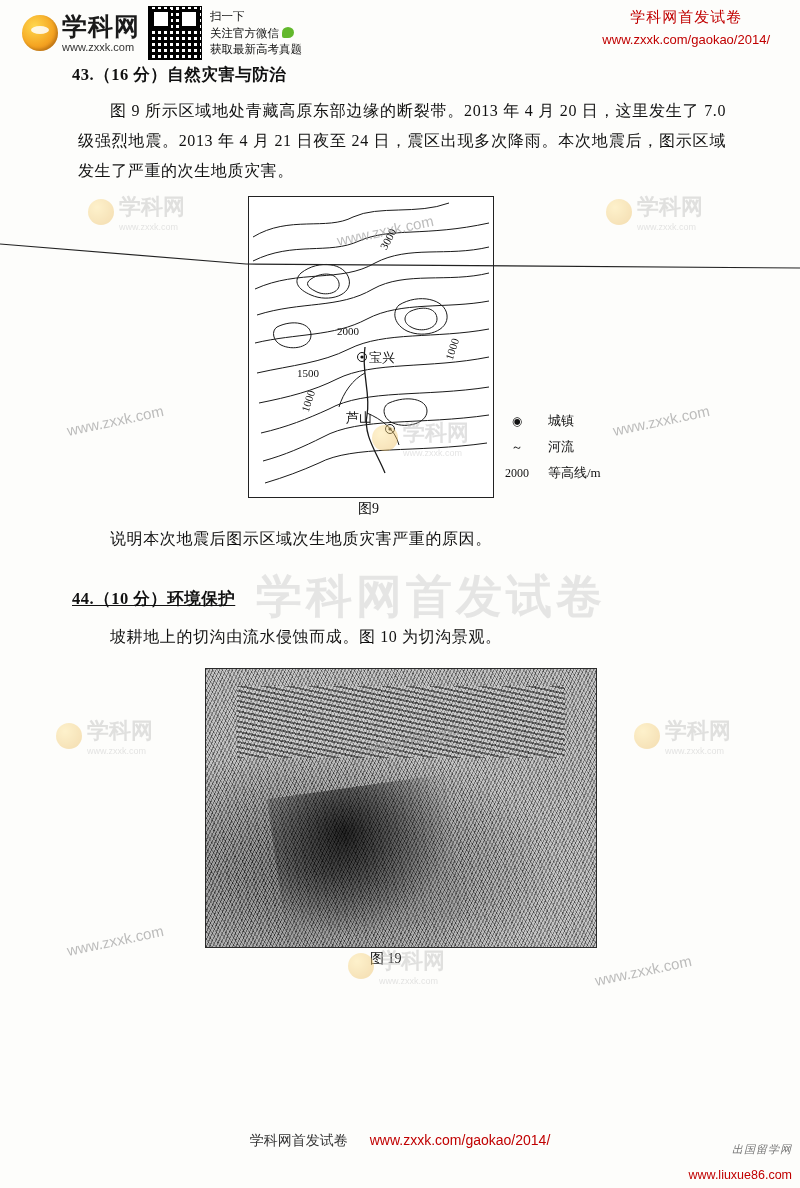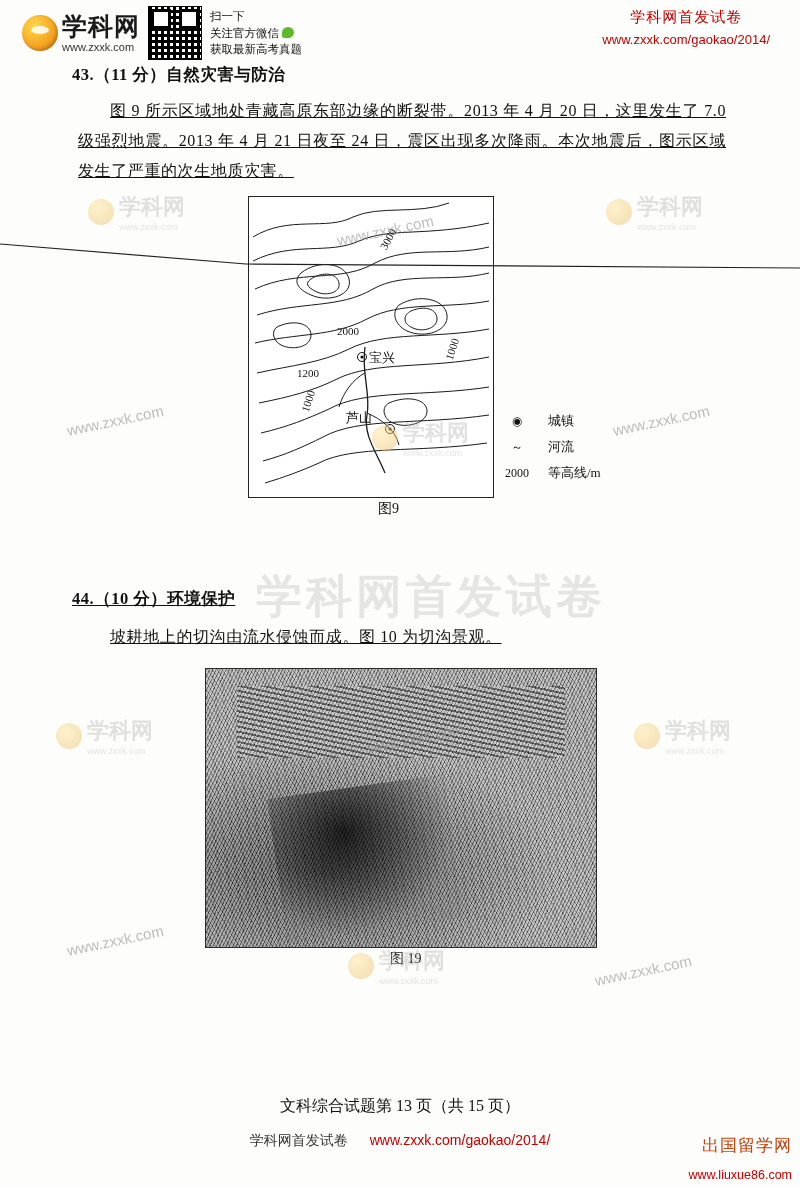--- a/index.html
+++ b/index.html
@@ -130,39 +130,37 @@
     font-size: 16.5px;
     font-weight: bold;
     letter-spacing: .5px;
   }
   .para {
     position: absolute;
     font-size: 16px;
     line-height: 30px;
     letter-spacing: .6px;
     text-align: justify;
-    text-decoration: underline;
   }
   .para.indent { text-indent: 32px; }
 
   
   .map-wrap {
     position: absolute;
     left: 248px;
     top: 196px;
     width: 244px;
     height: 300px;
     border: 1px solid #222;
     background: #fff;
     overflow: hidden;
   }
   .fig-cap {
     position: absolute;
     font-size: 14px;
-    margin-left: 20px;
   }
   .legend {
     position: absolute;
     left: 500px;
     top: 408px;
     font-size: 13px;
     line-height: 26px;
   }
   .legend-row {
     display: flex;
@@ -241,23 +239,24 @@
   .footer-link .url { color: #c00000; }
   .bottom-right {
     position: absolute;
     right: 8px;
     bottom: 6px;
     text-align: right;
     font-family: "Liberation Sans", sans-serif;
   }
   .bottom-right .b1 {
     font-family: "Liberation Serif", serif;
-    font-size: 17px;
-    color: #c2410c;
+    font-size: 11px;
+    color: #737373;
     letter-spacing: 1px;
+    font-style: italic;
   }
   .bottom-right .b2 {
     font-size: 12.5px;
     color: #c00000;
     margin-top: 11px;
   }
 
   
   .wm {
     position: absolute;
@@ -330,21 +329,21 @@
       </div>
       <div>获取最新高考真题</div>
     </div>
   </div>
 
   <div class="header-right">
     <div class="t1">学科网首发试卷</div>
     <div class="t2">www.zxxk.com/gaokao/2014/</div>
   </div>
 
-  <div class="q-head" style="left:72px; top:64px;">43.（11 分）自然灾害与防治</div>
+  <div class="q-head" style="left:72px; top:64px;">43.（16 分）自然灾害与防治</div>
 
   <div class="para indent" style="left:78px; top:96px; width:648px;">图 9 所示区域地处青藏高原东部边缘的断裂带。2013 年 4 月 20 日，这里发生了 7.0 级强烈地震。2013 年 4 月 21 日夜至 24 日，震区出现多次降雨。本次地震后，图示区域发生了严重的次生地质灾害。</div>
 
   <div class="map-wrap">
     <svg width="244" height="300" viewBox="0 0 244 300">
       <g fill="none" stroke="#1a1a1a" stroke-width="1">
         <path d="M4,40 C40,18 78,34 104,20 C130,8 168,18 200,6"></path>
         <path d="M4,64 C44,44 80,58 110,44 C142,30 176,40 240,26"></path>
         <path d="M6,92 C50,72 92,86 126,66 C160,48 198,60 240,50"></path>
         <path d="M8,118 C52,104 90,112 124,92 C156,74 200,86 240,76"></path>
@@ -370,21 +369,21 @@
       <g>
         <circle cx="113" cy="160" r="4.5" fill="none" stroke="#111" stroke-width="1"></circle>
         <circle cx="113" cy="160" r="1.6" fill="#111"></circle>
         <circle cx="141" cy="232" r="4.5" fill="none" stroke="#111" stroke-width="1"></circle>
         <circle cx="141" cy="232" r="1.6" fill="#111"></circle>
       </g>
     </svg>
 
     <div class="map-label" style="left:128px; top:36px; transform:rotate(-62deg);">3000</div>
     <div class="map-label" style="left:88px; top:128px;">2000</div>
-    <div class="map-label" style="left:48px; top:170px;">1200</div>
+    <div class="map-label" style="left:48px; top:170px;">1500</div>
     <div class="map-label" style="left:192px; top:146px; transform:rotate(-72deg);">1000</div>
     <div class="map-label" style="left:48px; top:198px; transform:rotate(-72deg);">1000</div>
     <div class="map-label" style="left:120px; top:152px; font-size:13px;">宝兴</div>
     <div class="map-label" style="left:97px; top:212px; font-size:13px;">芦山</div>
   </div>
 
   <div class="legend">
     <div class="legend-row">
       <span class="legend-sym">◉</span>
       <span>城镇</span>
@@ -394,29 +393,29 @@
       <span>河流</span>
     </div>
     <div class="legend-row">
       <span class="legend-sym">2000</span>
       <span>等高线/m</span>
     </div>
   </div>
 
   <div class="fig-cap" style="left:358px; top:500px;">图9</div>
 
+  <div class="para indent" style="left:78px; top:524px; width:648px;">说明本次地震后图示区域次生地质灾害严重的原因。</div>
 
   <div class="q-head" style="left:72px; top:588px;text-decoration:underline;">44.（10 分）环境保护</div>
   <div class="para indent" style="left:78px; top:622px; width:648px;">坡耕地上的切沟由流水侵蚀而成。图 10 为切沟景观。</div>
 
   <div class="photo"></div>
   <div class="fig-cap" style="left:370px; top:950px;">图 19</div>
 
 
-  <div class="footer-center" style="top:1096px;">文科综合试题第 13 页（共 15 页）</div>
   <div class="footer-link" style="top:1132px;">
     <span class="cn">学科网首发试卷</span><span class="url">www.zxxk.com/gaokao/2014/</span>
   </div>
   <div class="bottom-right">
     <div class="b1">出国留学网</div>
     <div class="b2">www.liuxue86.com</div>
   </div>
 
   <div class="wm wm-logo" style="left:88px; top:192px;">
     <div class="m"></div>

